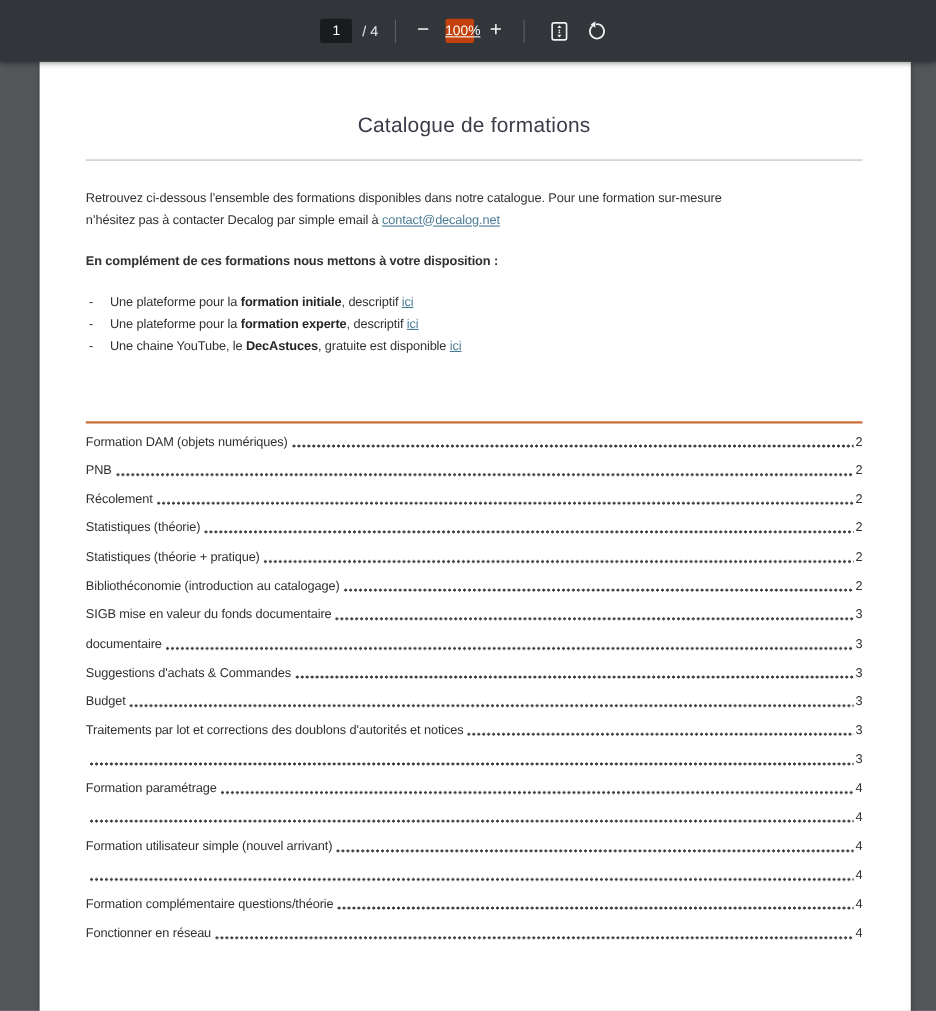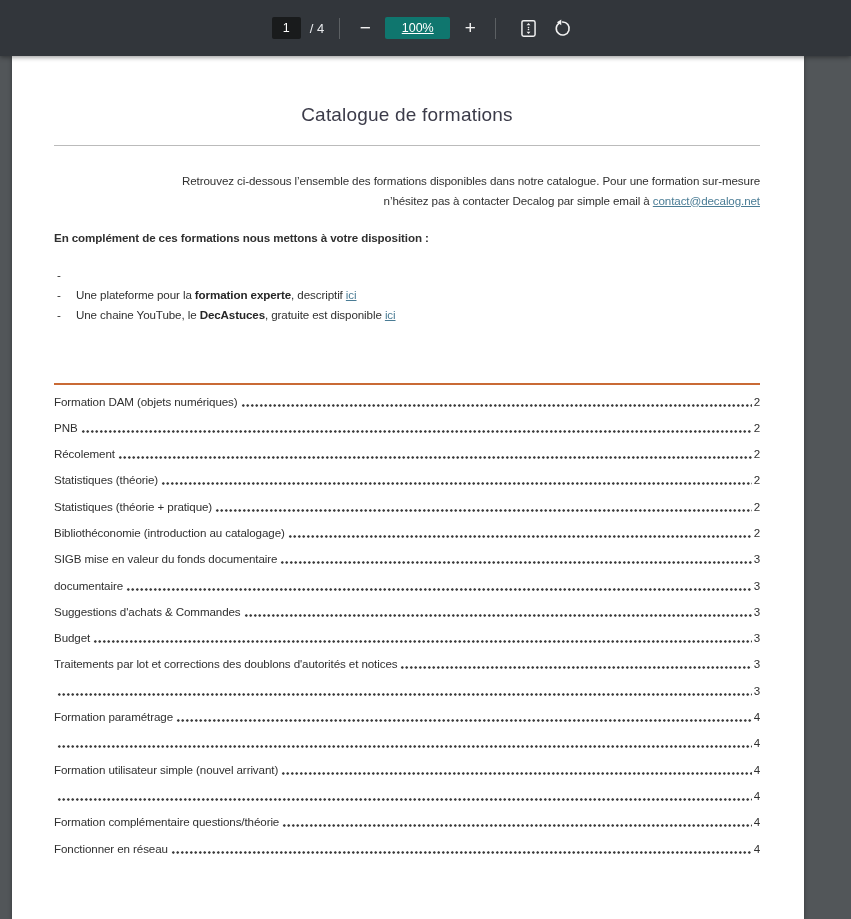--- a/index.html
+++ b/index.html
@@ -33,51 +33,51 @@
     white-space: pre;
   }
   .sep { width: 1px; height: 21px; background: #5C6063; margin: 0 15px; }
   .tb-btn {
     background: none; border: none; cursor: pointer;
     color: #F1F1F1; display: flex; align-items: center; justify-content: center;
     padding: 0; font-family: "Liberation Sans", sans-serif;
   }
   .zoom-out, .zoom-in { font-size: 19px; width: 20px; height: 24px; line-height: 24px; }
   .zoom-box {
-    width: 65px; height: 22px;
-    background: #0f766e; color: #FFFFFF;
+    width: 26px; height: 22px;
+    background: #c2410c; color: #FFFFFF;
     border-radius: 2px; text-align: center;
     font-size: 12.5px; line-height: 22px;
     margin: 0 10px;
     text-decoration: underline;
   }
   .icon-btn { width: 24px; height: 24px; margin: 0 5px; }
   .icon-btn svg { display: block; }
 
   
   .page {
-    position: absolute; left: 12px; top: 56px;
+    position: absolute; left: 36px; top: 56px;
     width: 792px; height: 863px;
     background: #FFFFFF;
     box-shadow: 0 1px 4px rgba(0,0,0,.35);
     padding: 0 44px 0 42px;
     color: #2B2B2B;
   }
   .doc-title {
     margin-top: 47px;
     font-size: 19px; line-height: 24px; font-weight: 400;
     letter-spacing: .2px;
     color: #3B3B49;
     text-align: center;
   }
   .title-rule { margin-top: 18px; border-top: 1px solid #BBBBBB; }
 
   .body-text { font-size: 11.6px; letter-spacing: -0.1px; color: #303030; }
 
-  .intro { margin-top: 25px; line-height: 19.5px; text-align: right; }
+  .intro { margin-top: 25px; line-height: 19.5px; }
   a.doc-link { color: #4A7C95; text-decoration: underline; cursor: pointer; }
 
   .complement { margin-top: 18px; line-height: 19.5px; font-weight: bold; }
 
   .bullets { margin-top: 17px; list-style: none; }
   .bullets li { display: flex; line-height: 20px; padding-left: 3px; }
   .bullets .dash { width: 19px; flex-shrink: 0; }
   .bullets b { font-weight: 700; color: #262626; }
 
   .accent-rule { margin-top: 58px; border-top: 2px solid #C96A35; }
@@ -138,20 +138,21 @@
     <p class="intro body-text">
       <span>Retrouvez ci-dessous l’ensemble des formations disponibles dans notre catalogue. Pour une formation sur-mesure</span><br>
       <span>n’hésitez pas à contacter Decalog par simple email à </span><a class="doc-link">contact@decalog.net</a>
     </p>
 
     <p class="complement body-text">En complément de ces formations nous mettons à votre disposition :</p>
 
     <ul class="bullets body-text">
         <li>
           <span class="dash">-</span>
+          <span class="bullet-text"><span>Une plateforme pour la </span><b>formation initiale</b><span>, descriptif </span><a class="doc-link">ici</a></span>
         </li>
         <li>
           <span class="dash">-</span>
           <span class="bullet-text"><span>Une plateforme pour la </span><b>formation experte</b><span>, descriptif </span><a class="doc-link">ici</a></span>
         </li>
         <li>
           <span class="dash">-</span>
           <span class="bullet-text"><span>Une chaine YouTube, le </span><b>DecAstuces</b><span>, gratuite est disponible </span><a class="doc-link">ici</a></span>
         </li>
       </ul>

